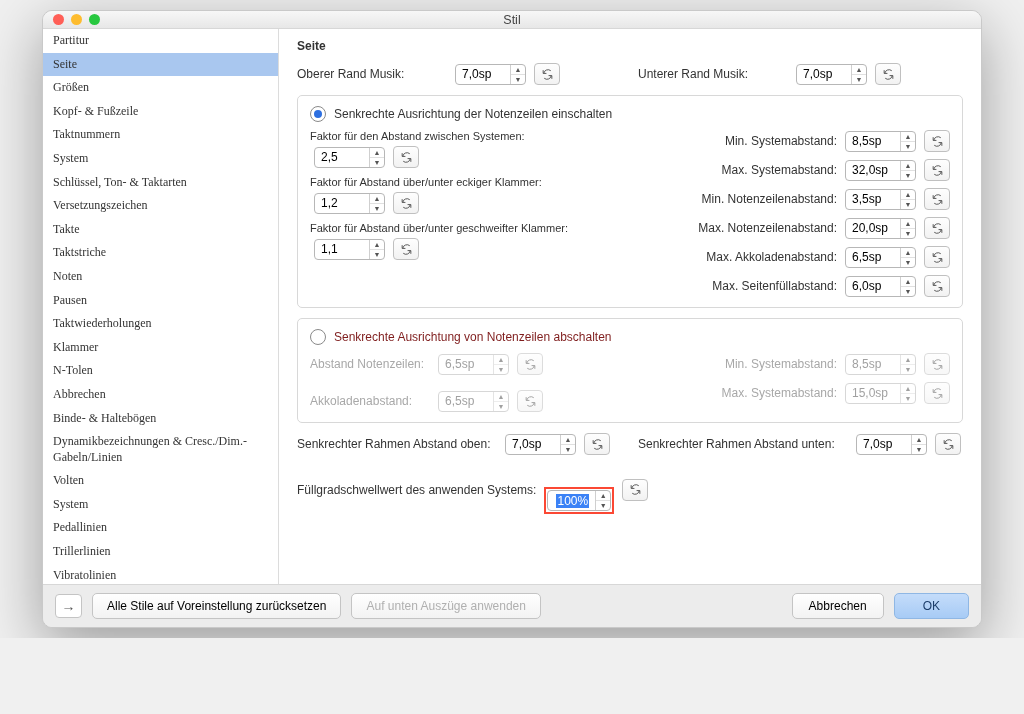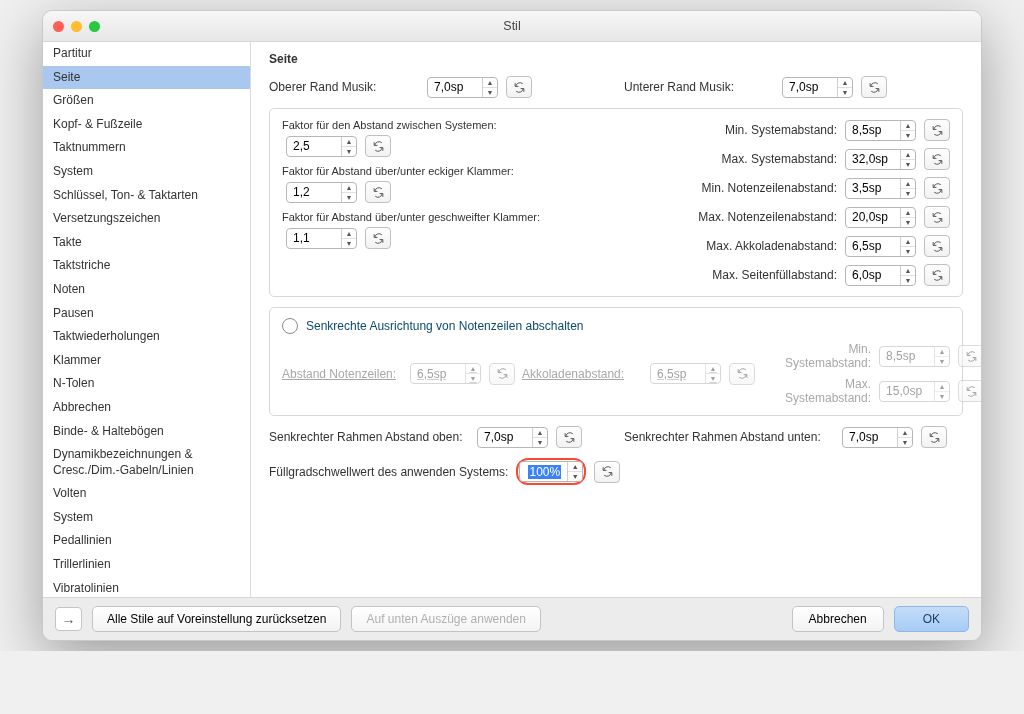--- a/index.html
+++ b/index.html
@@ -14,41 +14,42 @@
   }
   .window {
     width: 940px;
     background: #ececec;
     border: 1px solid #c9c9c9;
     border-radius: 10px;
     box-shadow: 0 18px 60px rgba(0,0,0,0.35);
     overflow: hidden;
   }
   .titlebar {
-    height: 31px;
+    height: 18px;
     background: linear-gradient(#f7f7f7,#e7e7e7);
     border-bottom: 1px solid #d7d7d7;
     display: flex;
     align-items: center;
     padding: 0 10px;
     position: relative;
   }
   .dots { display: flex; gap: 7px; }
   .dot { width: 11px; height: 11px; border-radius: 50%; }
   .dot.red { background:#ff5f57; }
   .dot.yellow { background:#febc2e; }
   .dot.green { background:#28c840; }
   .title { position: absolute; left:0; right:0; text-align:center; font-size:12.5px; font-weight:500; color:#444; }
   .body { display:flex; height: 555px; background:#fff; }
   .sidebar {
-    width: 208px;
+    width: 236px;
     border-right: 1px solid #dcdcdc;
     overflow-y: scroll;
     background:#fff;
     font-size:12px;
+    font-family:Liberation Serif, serif;
   }
   .sidebar::-webkit-scrollbar { width: 10px; }
   .sidebar::-webkit-scrollbar-thumb { background:#c4c4c4; border-radius:5px; }
   .sidebar-item {
     padding: 4px 10px;
     color:#333;
     line-height:1.3;
     cursor:default;
   }
   .sidebar-item.selected { background:#a9c7ef; }
@@ -94,22 +95,23 @@
   .grid2 {
     display:grid; grid-template-columns: 1fr 1fr; column-gap: 30px; row-gap:7px;
   }
   .field { display:flex; align-items:center; gap:8px; }
   .field .lbl { min-width: 150px; }
   .field.just { justify-content:flex-end;align-items:center; }
   .field.just .lbl { min-width: 0; text-align:right; flex:1; }
   .muted { color:#a8a8a8; }
   .muted .spin, .muted .reset-btn { opacity:.55; }
   .highlight {
-    border:2px solid #fb4834; border-radius:12px; padding:1px;
+    border:2px solid #fb4834; border-radius:0; padding:1px;
     display:inline-flex;
+    margin-top:22px;
   }
   .highlight .spin input::selection { background:#3b82f6; color:#fff; }
   .selected-text { background:#3b82f6; color:#fff; padding:0 1px; }
   .footer {
     border-top:1px solid #d7d7d7;
     background:#ececec;
     padding:8px 12px;
     display:flex; align-items:center; gap:10px;
   }
   .footer .arrow-right {
@@ -199,20 +201,24 @@
             </span>
           <span class="reset-btn">
               <svg viewBox="0 0 24 24">
                 <path d="M4 4v6h6M20 20v-6h-6M5 10a8 8 0 0113-5M19 14a8 8 0 01-13 5"></path>
               </svg>
             </span>
         </div>
       </div>
 
       <div class="group">
+        <div class="radio-row">
+          <span class="radio checked"></span>
+          <span>Senkrechte Ausrichtung der Notenzeilen einschalten</span>
+        </div>
         <div class="grid2">
           <div>
             <div class="label">Faktor für den Abstand zwischen Systemen:</div>
             <div class="sub field">
               <span class="spin">
                   <input value="2,5" style="">
                   <span class="arrows">
                     <span>▲</span>
                     <span>▼</span>
                   </span>
@@ -345,24 +351,24 @@
                   </svg>
                 </span>
               </div>
           </div>
         </div>
       </div>
 
       <div class="group muted">
         <div class="radio-row">
           <span class="radio"></span>
-          <span style="color:#0c4a6e">Senkrechte Ausrichtung von Notenzeilen abschalten</span>
+          <span style="color:#7f1d1d">Senkrechte Ausrichtung von Notenzeilen abschalten</span>
         </div>
         <div class="grid2">
-          <div style="display:flex; flex-direction:row; gap:7px;text-decoration:underline;">
+          <div style="display:flex; flex-direction:column; gap:15px;">
             <div class="field">
                 <span class="lbl" style="min-width:120px">Abstand Notenzeilen:</span>
                 <span class="spin">
                   <input disabled="" value="6,5sp" style="">
                   <span class="arrows">
                     <span>▲</span>
                     <span>▼</span>
                   </span>
                 </span>
                 <span class="reset-btn">

